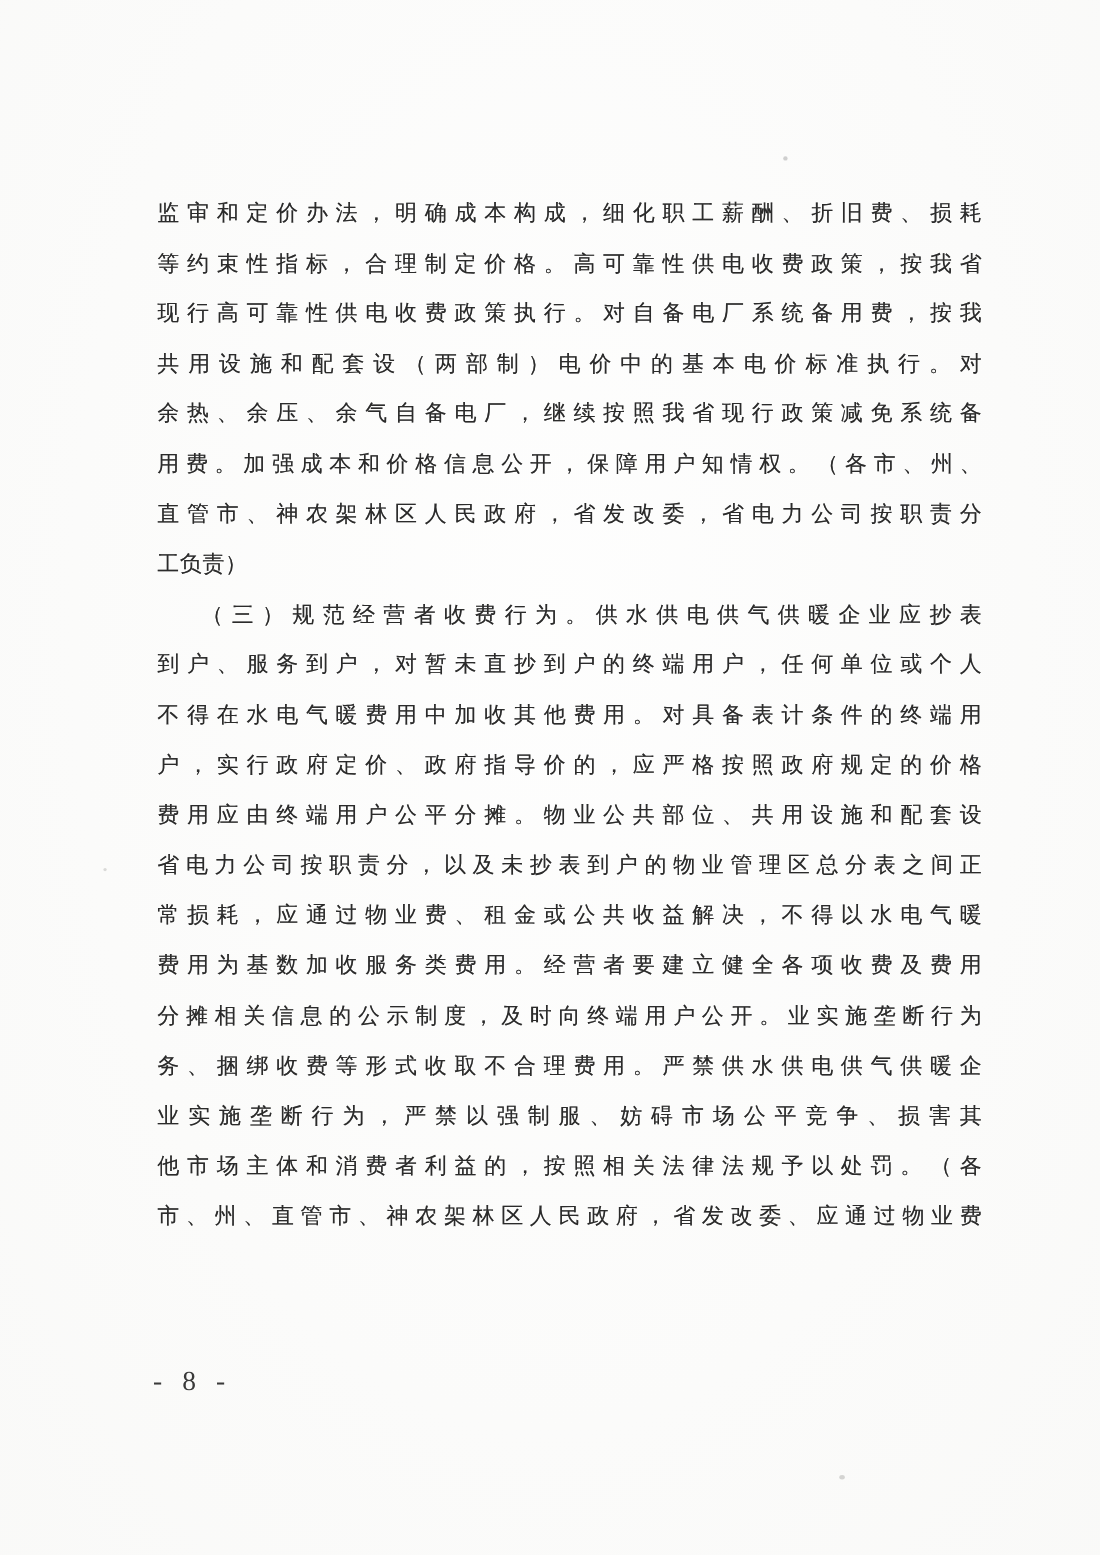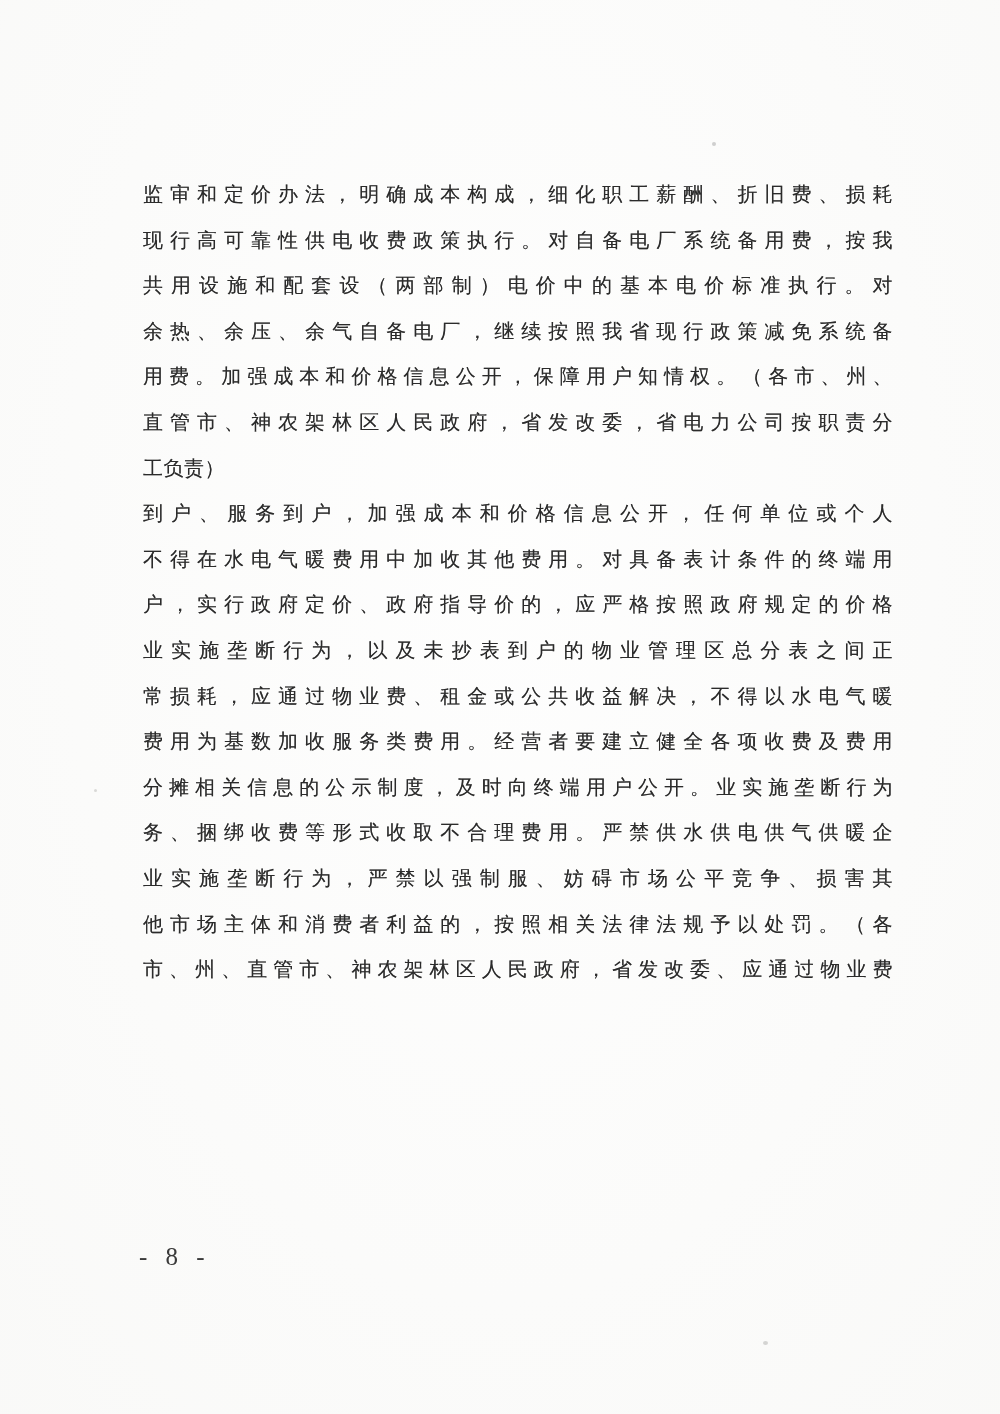--- a/index.html
+++ b/index.html
@@ -63,30 +63,33 @@
   .speck-1 { left: 712px; top: 142px; width: 4px; height: 4px; opacity: 0.45; }
   .speck-2 { left: 94px;  top: 789px; width: 3px; height: 3px; opacity: 0.35; }
   .speck-3 { left: 763px; top: 1341px; width: 5px; height: 4px; opacity: 0.4; }
 </style>
 </head>
 <body>
 
 <div class="page">
   <div class="text-block">
       <div class="line">监审和定价办法，明确成本构成，细化职工薪酬、折旧费、损耗</div>
+      <div class="line">等约束性指标，合理制定价格。高可靠性供电收费政策，按我省</div>
       <div class="line">现行高可靠性供电收费政策执行。对自备电厂系统备用费，按我</div>
       <div class="line">共用设施和配套设（两部制）电价中的基本电价标准执行。对</div>
       <div class="line">余热、余压、余气自备电厂，继续按照我省现行政策减免系统备</div>
       <div class="line">用费。加强成本和价格信息公开，保障用户知情权。（各市、州、</div>
       <div class="line">直管市、神农架林区人民政府，省发改委，省电力公司按职责分</div>
       <div class="line last">工负责）</div>
-      <div class="line">到户、服务到户，加强成本和价格信息公开，任何单位或个人</div>
+      <div class="line indent">（三）规范经营者收费行为。供水供电供气供暖企业应抄表</div>
+      <div class="line">到户、服务到户，对暂未直抄到户的终端用户，任何单位或个人</div>
       <div class="line">不得在水电气暖费用中加收其他费用。对具备表计条件的终端用</div>
       <div class="line">户，实行政府定价、政府指导价的，应严格按照政府规定的价格</div>
-      <div class="line">业实施垄断行为，以及未抄表到户的物业管理区总分表之间正</div>
+      <div class="line">费用应由终端用户公平分摊。物业公共部位、共用设施和配套设</div>
+      <div class="line">省电力公司按职责分，以及未抄表到户的物业管理区总分表之间正</div>
       <div class="line">常损耗，应通过物业费、租金或公共收益解决，不得以水电气暖</div>
       <div class="line">费用为基数加收服务类费用。经营者要建立健全各项收费及费用</div>
       <div class="line">分摊相关信息的公示制度，及时向终端用户公开。业实施垄断行为</div>
       <div class="line">务、捆绑收费等形式收取不合理费用。严禁供水供电供气供暖企</div>
       <div class="line">业实施垄断行为，严禁以强制服、妨碍市场公平竞争、损害其</div>
       <div class="line">他市场主体和消费者利益的，按照相关法律法规予以处罚。（各</div>
       <div class="line">市、州、直管市、神农架林区人民政府，省发改委、应通过物业费</div>
     </div>
 
   <div class="page-number">- 8 -</div>

